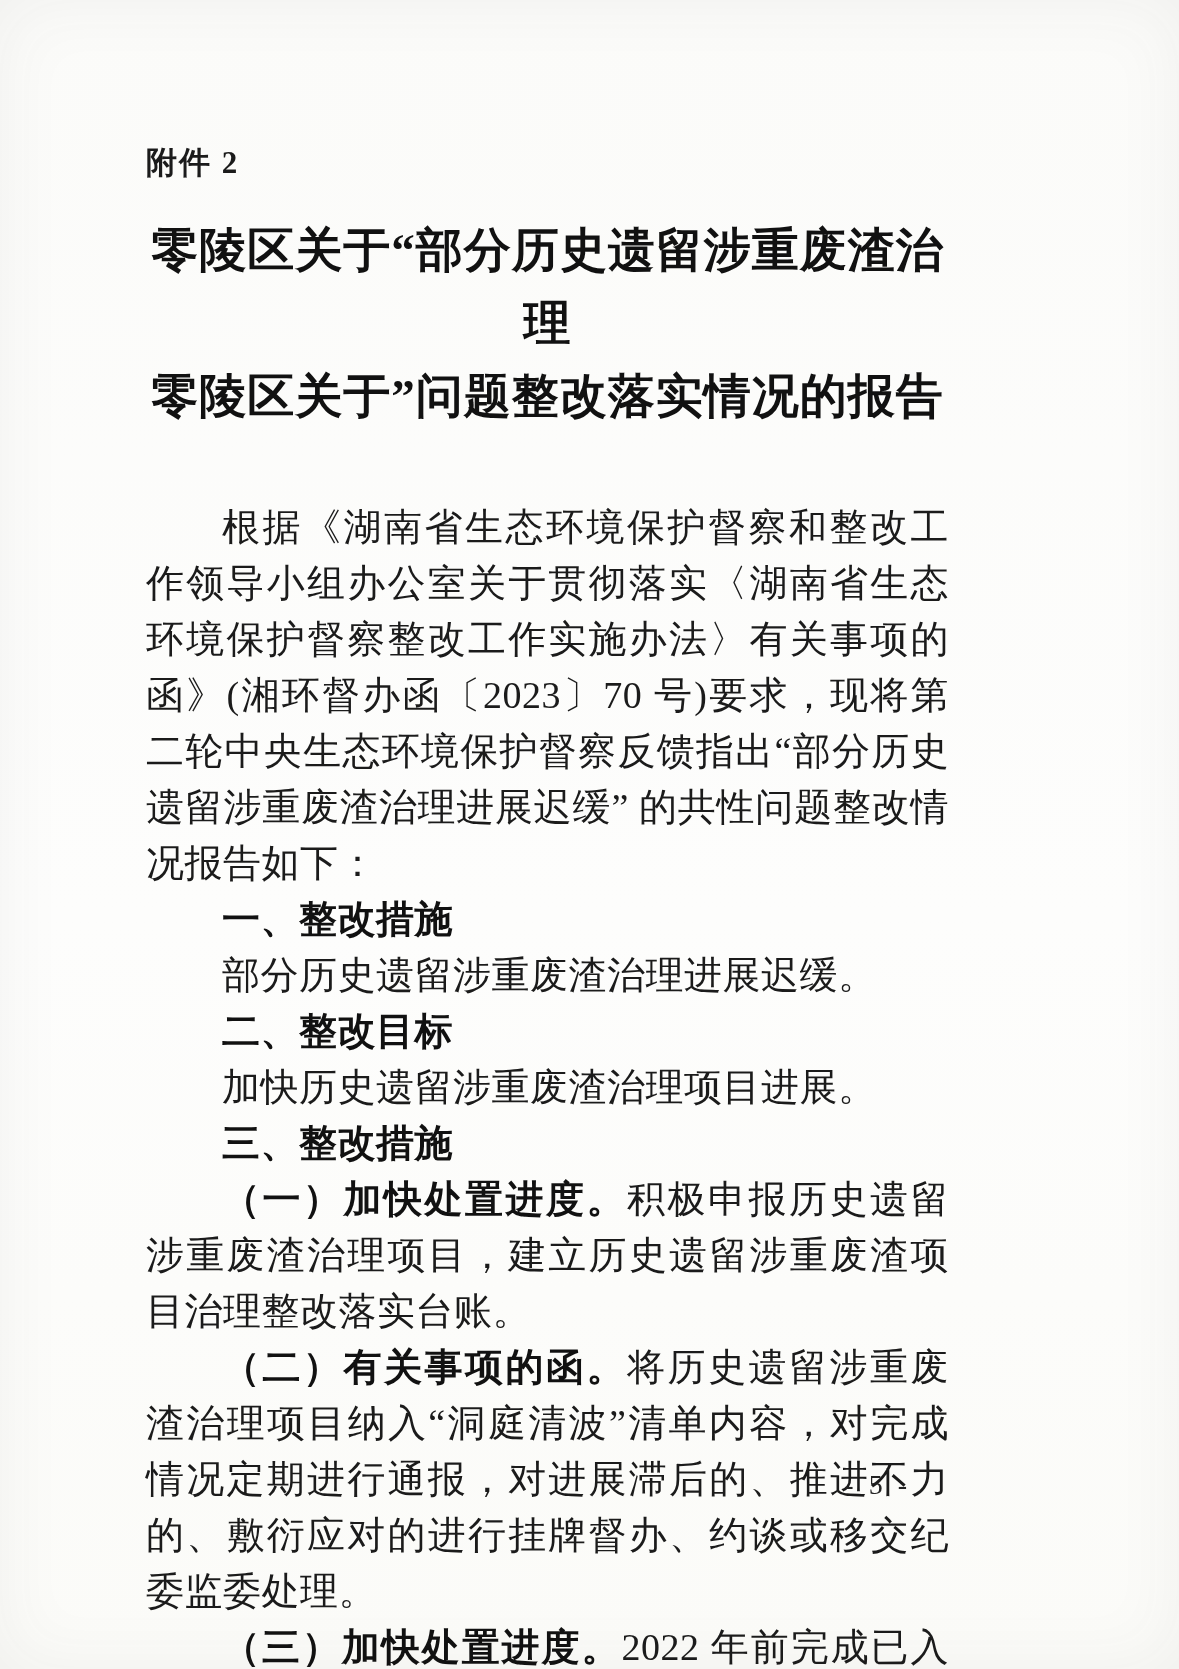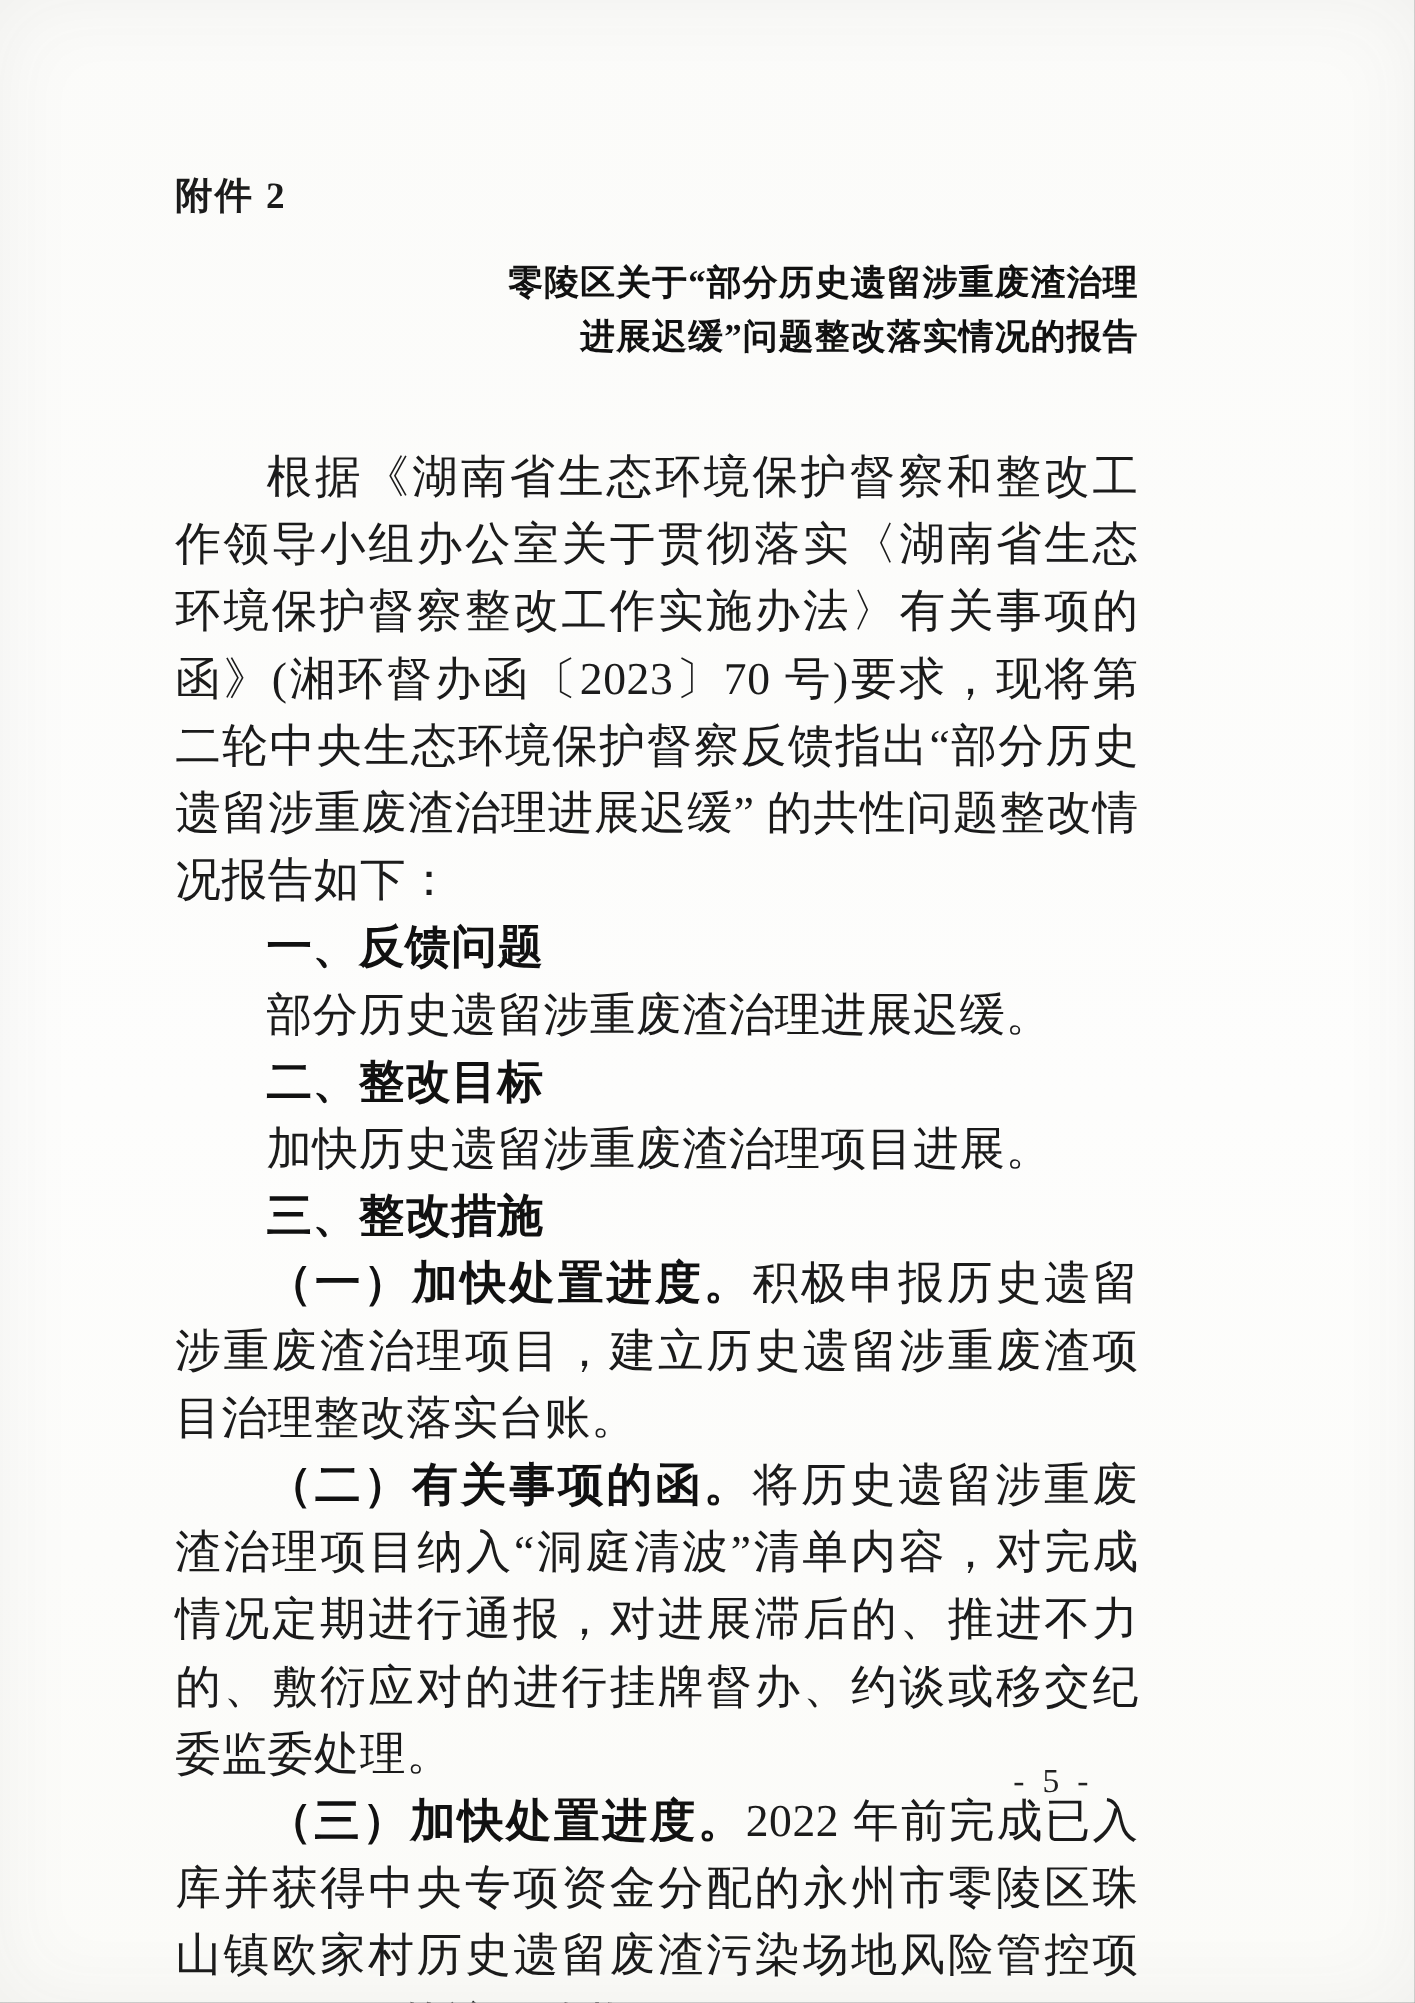--- a/index.html
+++ b/index.html
@@ -20,22 +20,22 @@
     color: #1b1b1b;
     overflow: hidden;
   }
   .attachment {
     font-size: 31px;
     font-weight: bold;
     letter-spacing: 2px;
     margin: 0 0 30px 0;
   }
   .doc-title {
-    text-align: right;
-    font-size: 29px;
+    text-align: center;
+    font-size: 47px;
     font-weight: bold;
     line-height: 1.55;
     letter-spacing: 1px;
     margin: 8px 0 66px 0;
     color: #111;
   }
   .doc-title .t-line { display: block; }
   .content p {
     font-size: 38px;
     line-height: 56px;
@@ -62,28 +62,28 @@
 </style>
 </head>
 <body>
 
 <div class="doc-page">
 
   <p class="attachment">附件 2</p>
 
   <h1 class="doc-title">
     <span class="t-line">零陵区关于“部分历史遗留涉重废渣治理</span>
-    <span class="t-line">进展迟缓”问题整改落实情况的报告</span>
+    <span class="t-line">零陵区关于”问题整改落实情况的报告</span>
   </h1>
 
   <div class="content">
 
     <p class="para-body">根据《湖南省生态环境保护督察和整改工作领导小组办公室关于贯彻落实〈湖南省生态环境保护督察整改工作实施办法〉有关事项的函》(湘环督办函〔2023〕70 号)要求，现将第二轮中央生态环境保护督察反馈指出“部分历史遗留涉重废渣治理进展迟缓” 的共性问题整改情况报告如下：</p>
 
-    <p class="para-heading">一、反馈问题</p>
+    <p class="para-heading">一、整改措施</p>
 
     <p class="para-body">部分历史遗留涉重废渣治理进展迟缓。</p>
 
     <p class="para-heading">二、整改目标</p>
 
     <p class="para-body">加快历史遗留涉重废渣治理项目进展。</p>
 
     <p class="para-heading">三、整改措施</p>
 
     <p class="para-item">

